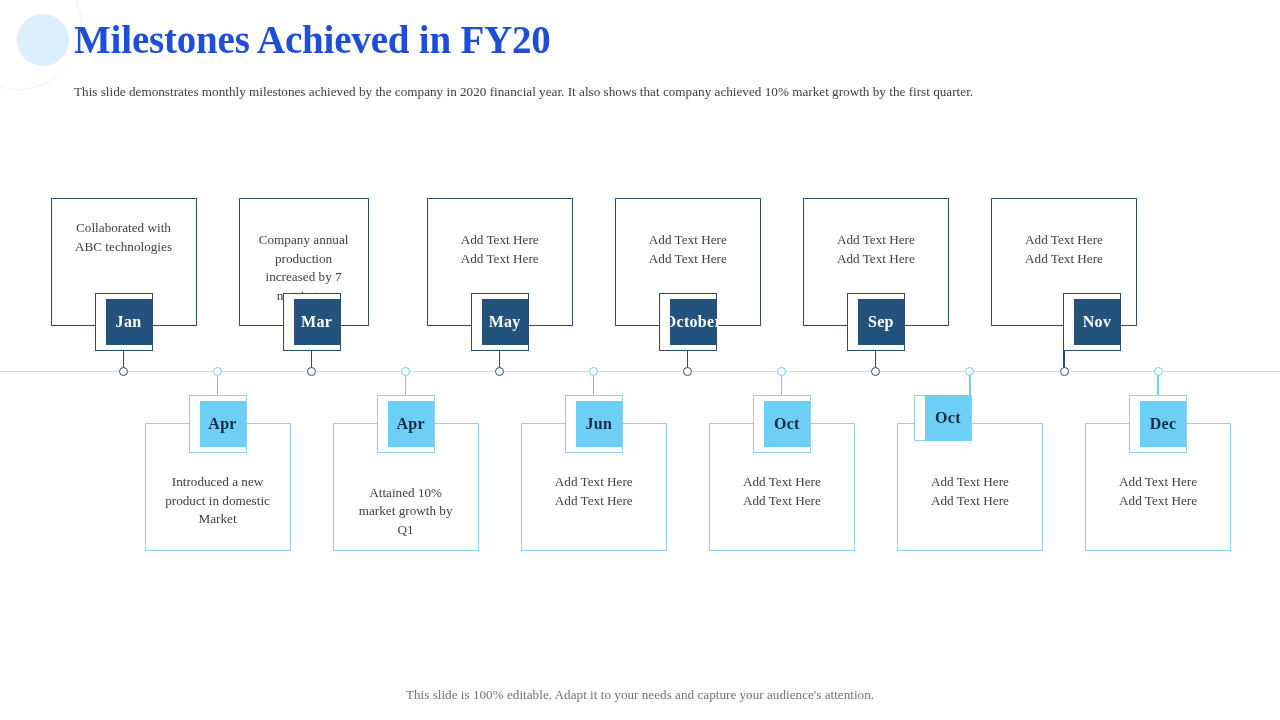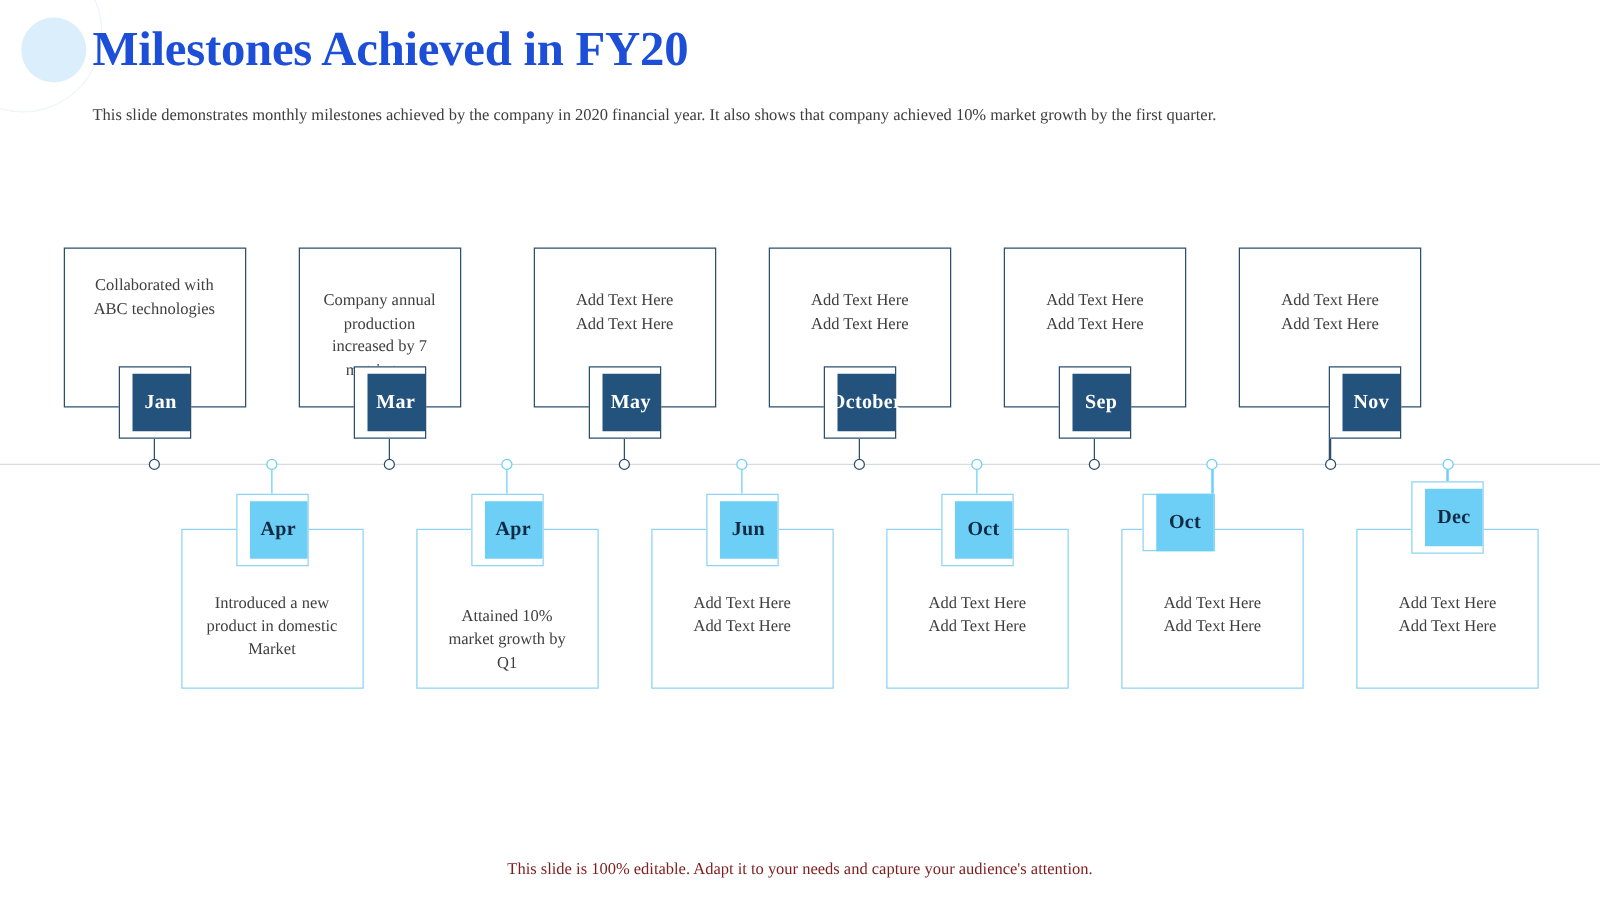--- a/index.html
+++ b/index.html
@@ -132,21 +132,21 @@
   .dot-light { border: 1.3px solid #6dcff6; }
 
   
   #footer-note {
     position: absolute;
     left: 0;
     top: 687px;
     width: 1280px;
     text-align: center;
     font-size: 13.2px;
-    color: #7f1d1d;
+    color: #737373;
   }
 </style>
 </head>
 <body>
 
 <div id="deco-arc"></div>
 <div id="deco-circle"></div>
 
 <div id="page-title">Milestones Achieved in FY20</div>
 <div id="page-subtitle">This slide demonstrates monthly milestones achieved by the company in 2020 financial year. It also shows that company achieved 10% market growth by the first quarter.</div>
@@ -255,19 +255,19 @@
     <div class="stem stem-dark" style="left: 1063.4px; top: 351px; height: 20px;"></div>
     <div class="badge-wrap badge-wrap-top" style="left: 1035px; top: 293px; width: 58px; height: 58px; margin-left: 28px;">
       <div class="badge badge-dark">Nov</div>
     </div>
     <div class="dot dot-dark" style="left: 1059.5px; top: 366.5px;"></div>
     <div class="panel panel-bottom" style="left: 1085.05px; width: 146px; top: 423px; height: 128px; align-items: flex-start; padding-top: 49px; box-sizing: border-box;">
       <div class="panel-text" style="width: 128px;">Add Text Here
 Add Text Here</div>
     </div>
     <div class="stem stem-light" style="left: 1157.45px; top: 371px; height: 24px;"></div>
-    <div class="badge-wrap badge-wrap-bottom" style="left: 1129.05px; top: 385px; width: 58px; height: 58px;">
+    <div class="badge-wrap badge-wrap-bottom" style="left: 1129.05px; top: 395px; width: 58px; height: 58px;">
       <div class="badge badge-light">Dec</div>
     </div>
     <div class="dot dot-light" style="left: 1153.55px; top: 366.5px;"></div>
   </div>
 
 <div id="footer-note">This slide is 100% editable. Adapt it to your needs and capture your audience's attention.</div>
 
 </body></html>

